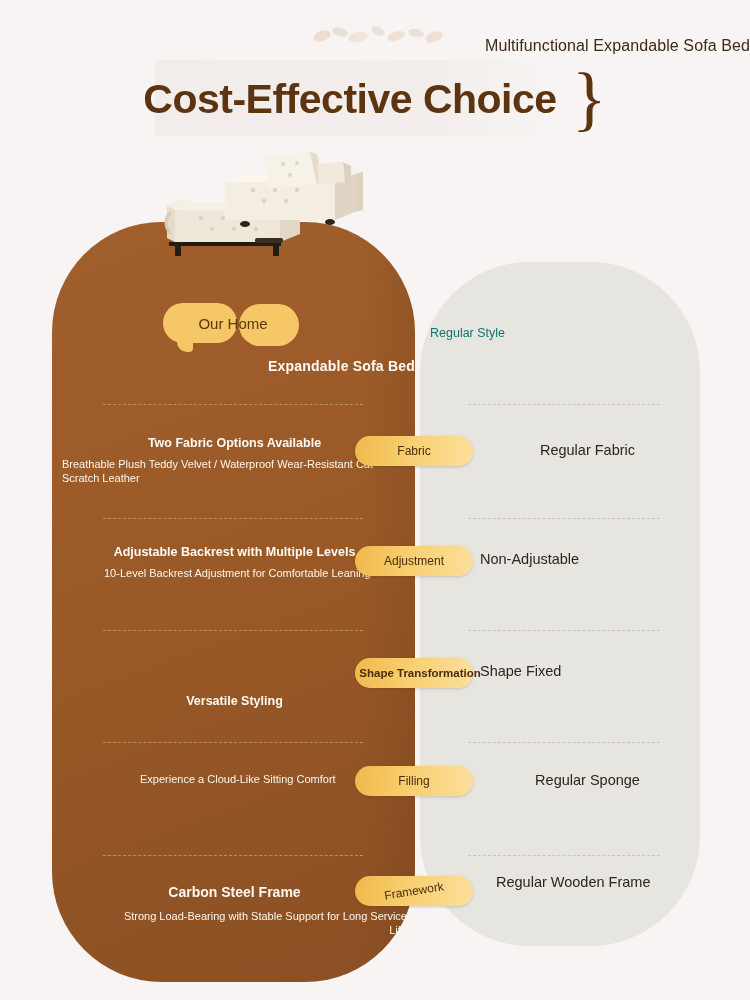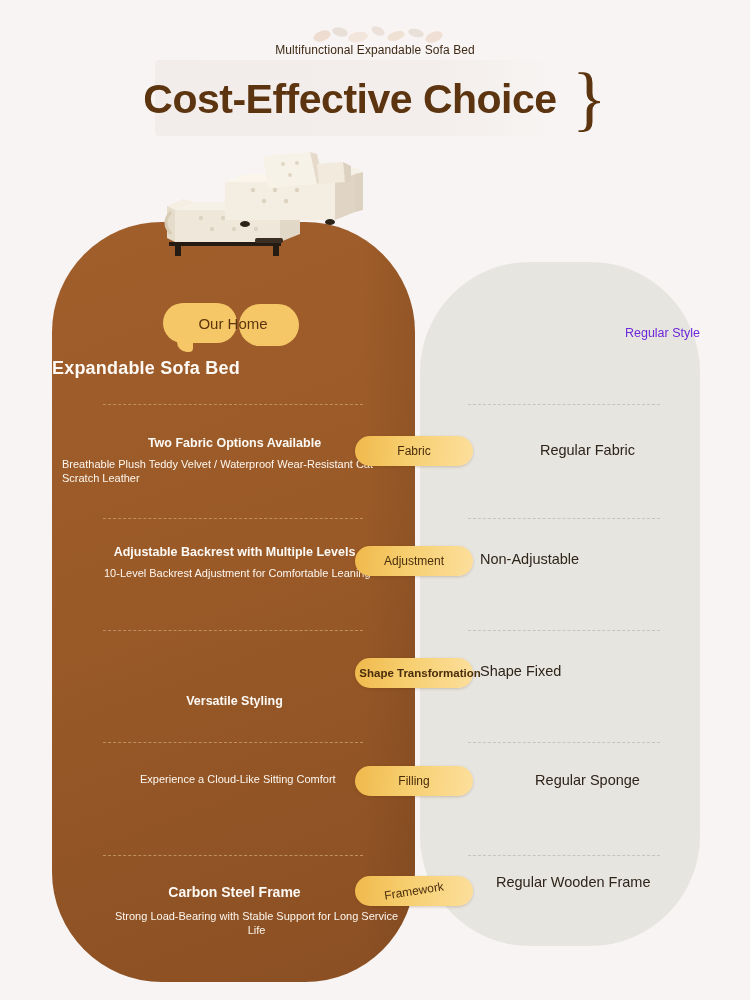--- a/index.html
+++ b/index.html
@@ -8,21 +8,21 @@
     background: #f7f4f3;
     font-family: "Liberation Sans", sans-serif;
     overflow: hidden;
   }
   .page { position: relative; width: 750px; height: 1000px; }
 
   
   .header { position: absolute; left: 0; top: 0; width: 750px; height: 150px; }
   .subtitle {
     position: absolute; left: 0; top: 37px; width: 750px;
-    text-align: center; font-size: 12px; color: #3f2a16; letter-spacing: .1px; margin-top: 6px;
+    text-align: right; font-size: 16px; color: #3f2a16; letter-spacing: .1px;
   }
   .deco-leaves {
     position: absolute; left: 310px; top: 22px; width: 140px; height: 22px;
     opacity: .55;
   }
   .title-band {
     position: absolute; left: 155px; top: 60px; width: 400px; height: 76px;
     background: linear-gradient(90deg,#f2edea 0%, #f3eeeb 70%, rgba(243,238,235,0) 100%);
     border-radius: 4px;
   }
@@ -73,28 +73,28 @@
     position: absolute; left: 76px; top: 1px; width: 60px; height: 42px;
     background: #f6c766; border-radius: 26px;
   }
   .badge-label {
     position: absolute; left: 0; top: 0; width: 140px; height: 40px;
     display: flex; align-items: center; justify-content: center;
     font-size: 15px; color: #5c3510; font-weight: 500;
   }
   .ours-title {
     position: absolute; left: 52px; top: 358px; width: 363px;
-    text-align: left; font-size: 18px; font-weight: bold; color: #fdfaf6;
+    text-align: right; font-size: 14px; font-weight: bold; color: #fdfaf6;
     letter-spacing: .2px;
   }
 
   
   .theirs-sub {
     position: absolute; left: 430px; top: 326px; width: 270px;
-    text-align: right; font-size: 12.5px; color: #6d28d9;
+    text-align: left; font-size: 12.5px; color: #0f766e;
   }
   .theirs-title {
     position: absolute; left: 430px; top: 362px; width: 280px;
     text-align: center; font-size: 13.5px; color: #3f2f22; font-weight: 500;
   }
 
   
   .row { position: absolute; left: 0; width: 750px; }
 
   .ours-cell { position: absolute; left: 62px; width: 345px; }
@@ -273,21 +273,21 @@
     <div class="theirs-cell" style="top:771px; text-align:center">
       <div class="theirs-val">Regular Sponge</div>
     </div>
     <div class="divider left" style="top:855px"></div>
     <div class="divider right" style="top:855px"></div>
   </div>
 
   <div class="row" style="top:0">
     <div class="ours-cell" style="top:885px">
       <div class="ours-head" style="text-align:center; font-size:14px">Carbon Steel Frame</div>
-      <div class="ours-desc" style="text-align:center; padding-left:44px; margin-top:9px">Strong Load-Bearing with Stable Support for Long Service Life</div>
+      <div class="ours-desc" style="text-align:right; padding-left:44px; margin-top:9px">Strong Load-Bearing with Stable Support for Long Service Life</div>
     </div>
     <div class="pill tilt" style="top:876px">
       <span>Framework</span>
     </div>
     <div class="theirs-cell" style="top:873px; left:496px; width:180px; text-align:left">
       <div class="theirs-val">Regular Wooden Frame</div>
     </div>
   </div>
 
 </div>

